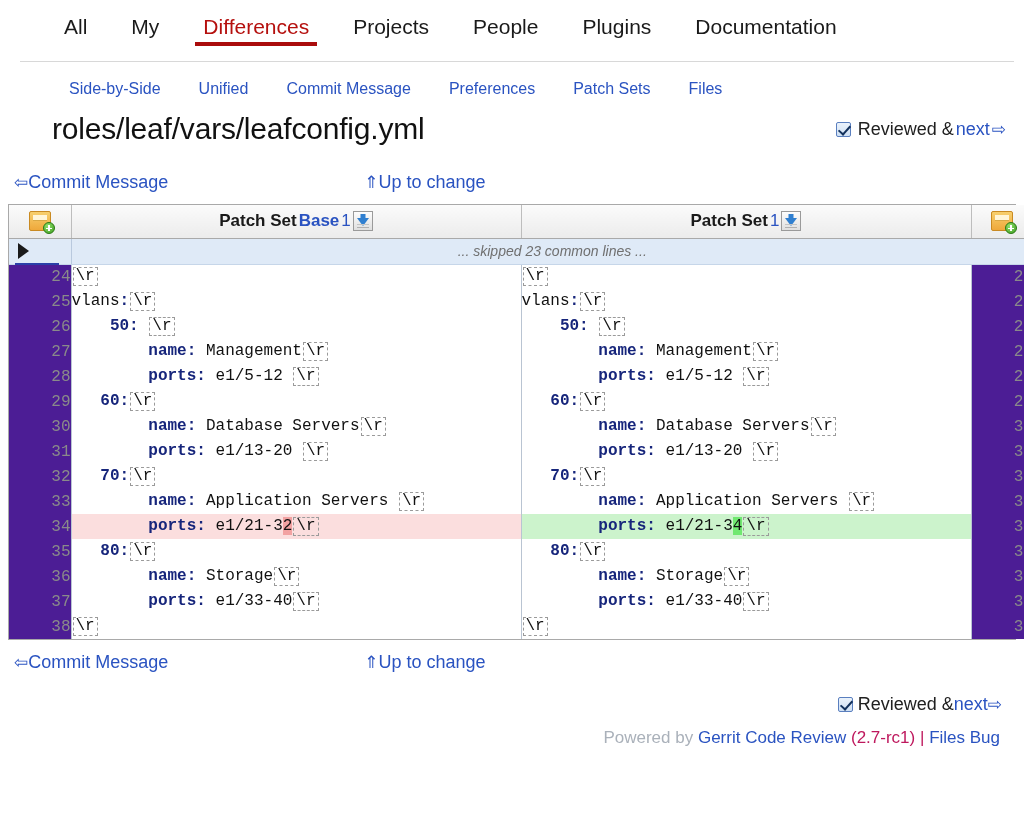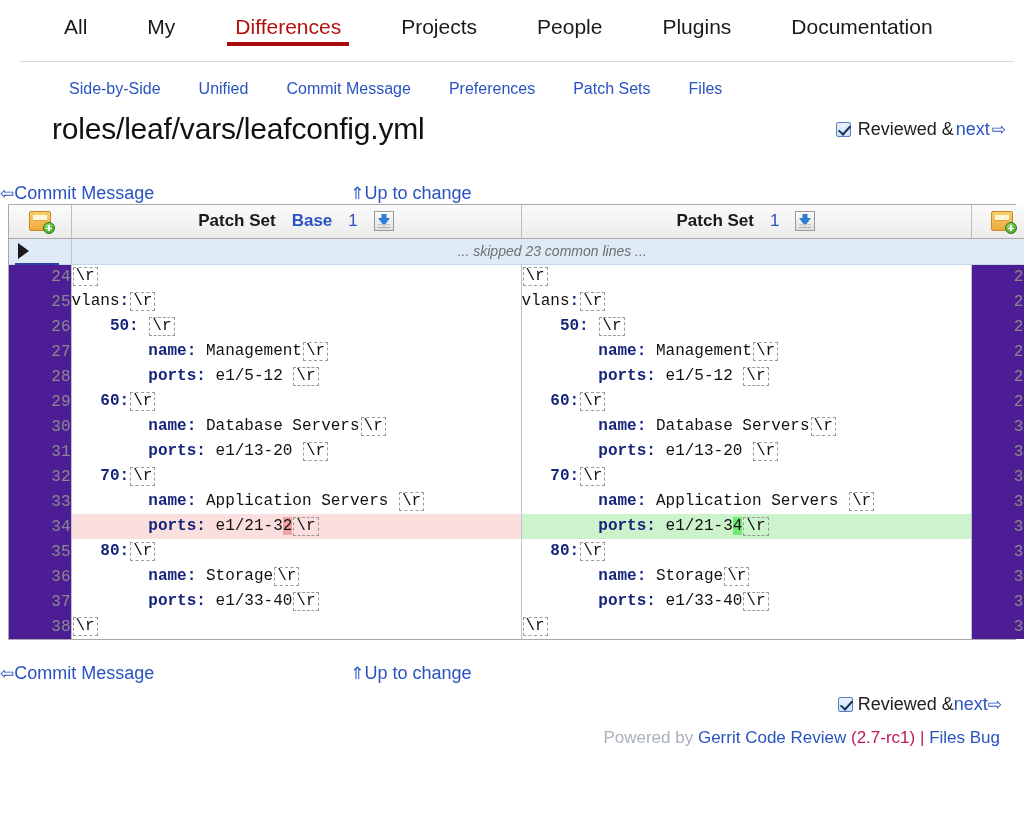--- a/index.html
+++ b/index.html
@@ -15,21 +15,21 @@
   .topnav {
     position: relative;
     height: 62px;
     padding: 0 20px;
     display: flex;
     align-items: center;
   }
   .topnav-inner {
     display: flex;
     align-items: flex-end;
-    gap: 16px;
+    gap: 0;
     padding-left: 22px;
   }
   .nav-tab {
     position: relative;
     font-size: 21px;
     color: #1a1a1a;
     padding: 0 22px 9px 22px;
     white-space: nowrap;
     cursor: pointer;
     line-height: 1;
@@ -109,21 +109,22 @@
     border: solid #12315c;
     border-width: 0 2.5px 2.5px 0;
     transform: rotate(42deg);
   }
   .lnk { color: #2a53c1; cursor: pointer; }
 
   
   .navlinks {
     height: 44px;
     display: flex;
-    align-items: flex-end;
+    align-items: center;
+    padding-left: 14px;
     font-size: 18px;
   }
   .navlinks .item {
     color: #2a53c1;
     cursor: pointer;
     white-space: nowrap;
   }
   .navlinks .item.up { margin-left: 196px; }
   .arrow { font-size: 17px; }
 
@@ -154,21 +155,21 @@
   .hdr td.icocell { border-right: 1px solid #bdbdbd; text-align: center; }
   .hdr td.icocell.r { border-right: none; border-left: 1px solid #bdbdbd; }
   .hdr td.ps {
     text-align: center;
     font-family: "Liberation Sans", sans-serif;
     font-size: 17px;
     font-weight: bold;
     color: #1a1a1a;
   }
   .hdr td.ps.left { border-right: 1px solid #bdbdbd; }
-  .ps-inner { display: inline-flex; align-items: center; gap: 16px; }
+  .ps-inner { display: inline-flex; align-items: center; gap: 2px; }
   .ps-base { color: #2a53c1; font-weight: bold; }
   .ps-num  { color: #2a53c1; font-weight: normal; }
 
   
   .ico-comment {
     display: inline-block;
     position: relative;
     width: 22px; height: 20px;
     vertical-align: middle;
     background: linear-gradient(#f7cf6d, #efa83b);

